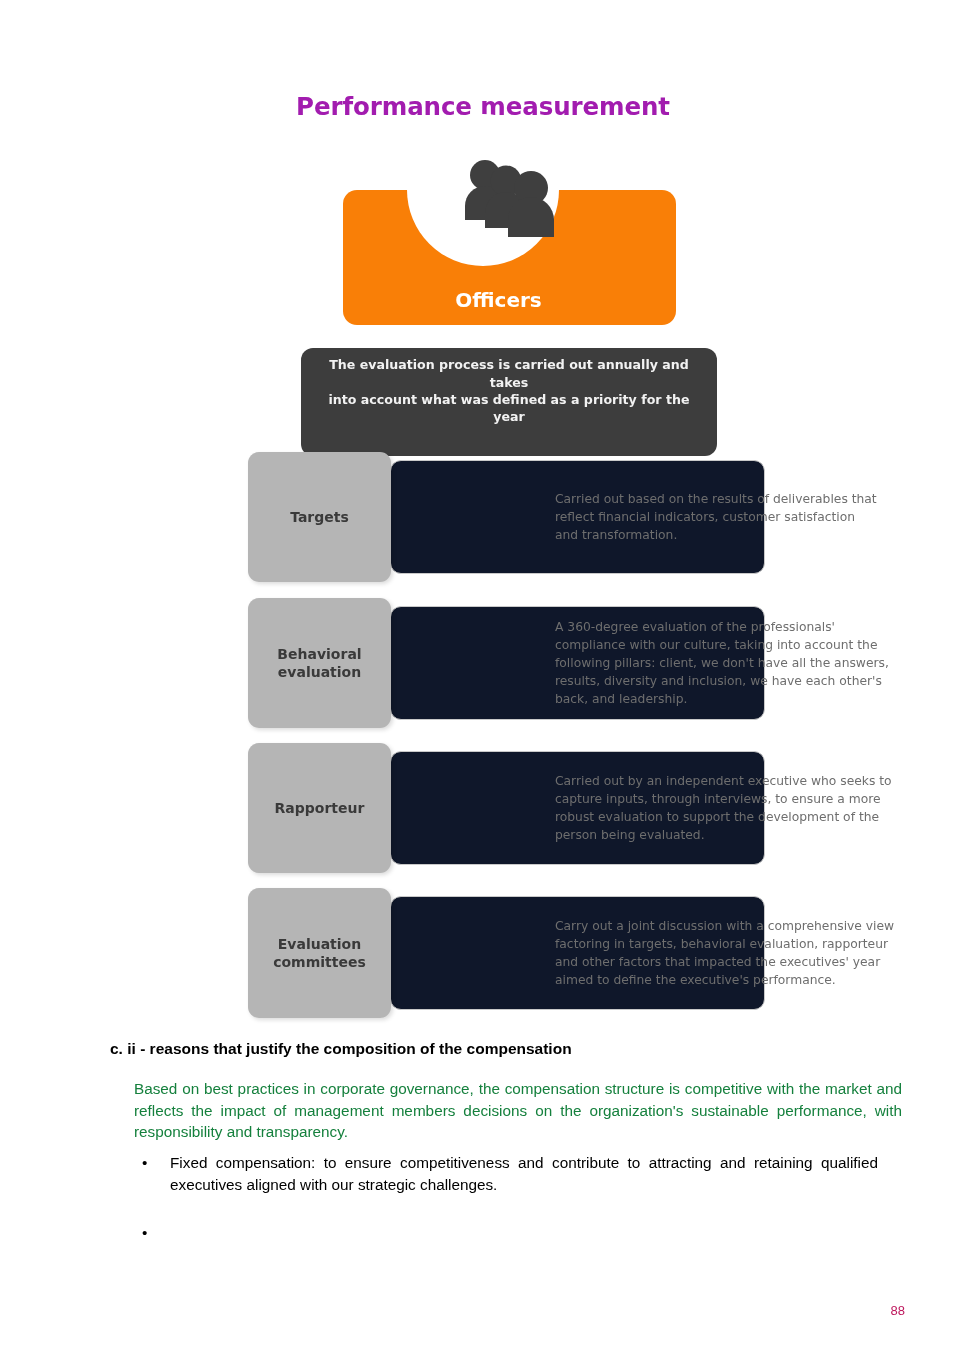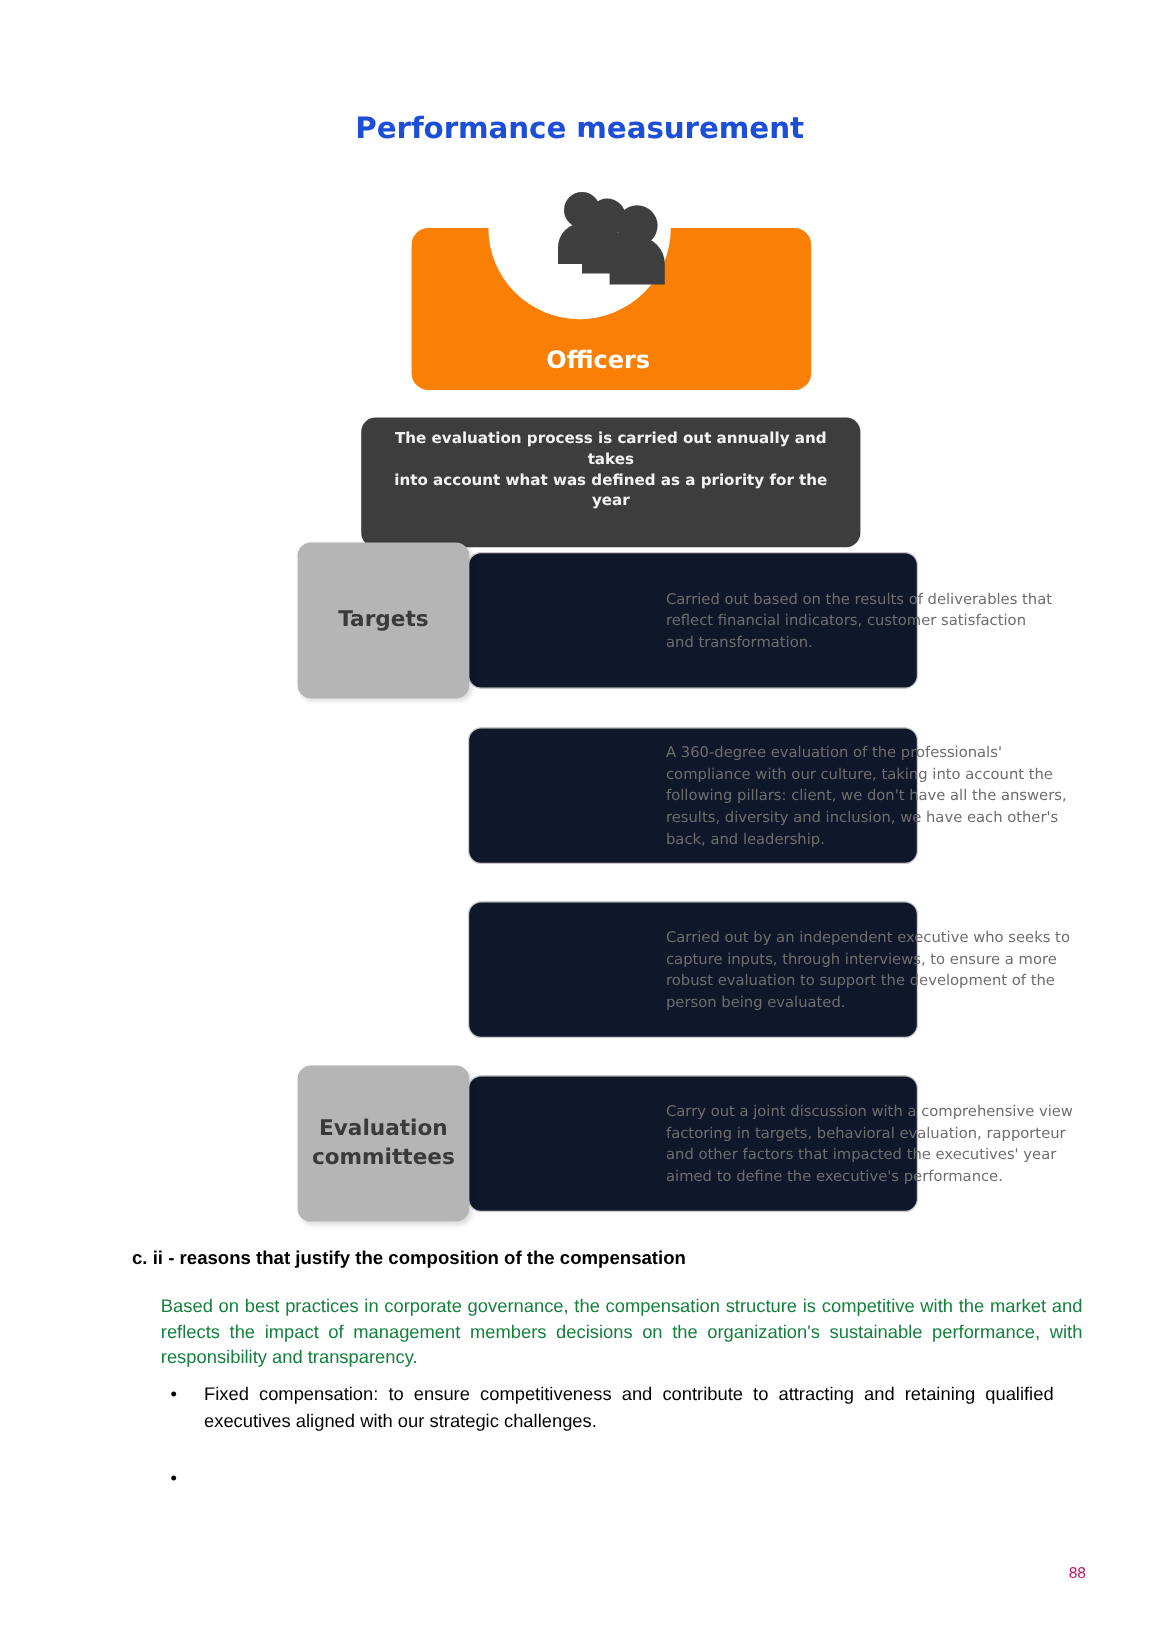--- a/index.html
+++ b/index.html
@@ -35,21 +35,21 @@
 
   .info-title {
     position: absolute;
     left: 0;
     top: 92px;
     width: 966px;
     text-align: center;
     font-family: "DejaVu Sans", sans-serif;
     font-size: 24.5px;
     font-weight: bold;
-    color: #1d4ed8;
+    color: #a21caf;
     letter-spacing: -0.1px;
   }
 
   
   .officers-card {
     position: absolute;
     left: 343px;
     top: 190px;
     width: 333px;
     height: 135px;
@@ -141,21 +141,21 @@
     background: var(--gray, #b5b5b5);
     border-radius: 11px;
     box-shadow: 2px 2px 4px rgba(0,0,0,0.14);
     display: flex;
     align-items: center;
     justify-content: center;
     box-sizing: border-box;
   }
   .criteria-label-text {
     font-family: "DejaVu Sans", sans-serif;
-    font-size: 18px;
+    font-size: 14px;
     font-weight: bold;
     color: #3a3a3a;
     text-align: center;
     line-height: 1.32;
     white-space: pre-line;
   }
   .criteria-desc {
     position: absolute;
     left: 164px;
     top: 0;
@@ -270,29 +270,36 @@
     </div>
 
     <div class="criteria-row" style="top:598px;height:130px;">
       <div class="criteria-card">
         <div class="criteria-desc">A 360-degree evaluation of the professionals'
 compliance with our culture, taking into account the
 following pillars: client, we don't have all the answers,
 results, diversity and inclusion, we have each other's
 back, and leadership.</div>
       </div>
+      <div class="criteria-label-box">
+        <span class="criteria-label-text">Behavioral
+evaluation</span>
+      </div>
     </div>
 
     <div class="criteria-row" style="top:743px;height:130px;">
       <div class="criteria-card">
         <div class="criteria-desc">Carried out by an independent executive who seeks to
 capture inputs, through interviews, to ensure a more
 robust evaluation to support the development of the
 person being evaluated.</div>
       </div>
+      <div class="criteria-label-box">
+        <span class="criteria-label-text">Rapporteur</span>
+      </div>
     </div>
 
     <div class="criteria-row" style="top:888px;height:130px;">
       <div class="criteria-card">
         <div class="criteria-desc">Carry out a joint discussion with a comprehensive view
 factoring in targets, behavioral evaluation, rapporteur
 and other factors that impacted the executives' year
 aimed to define the executive's performance.</div>
       </div>
       <div class="criteria-label-box">

